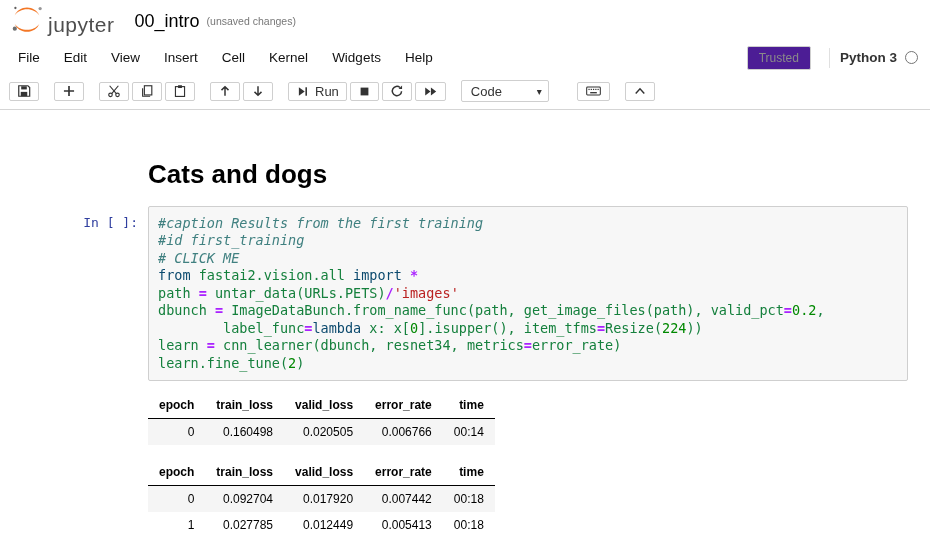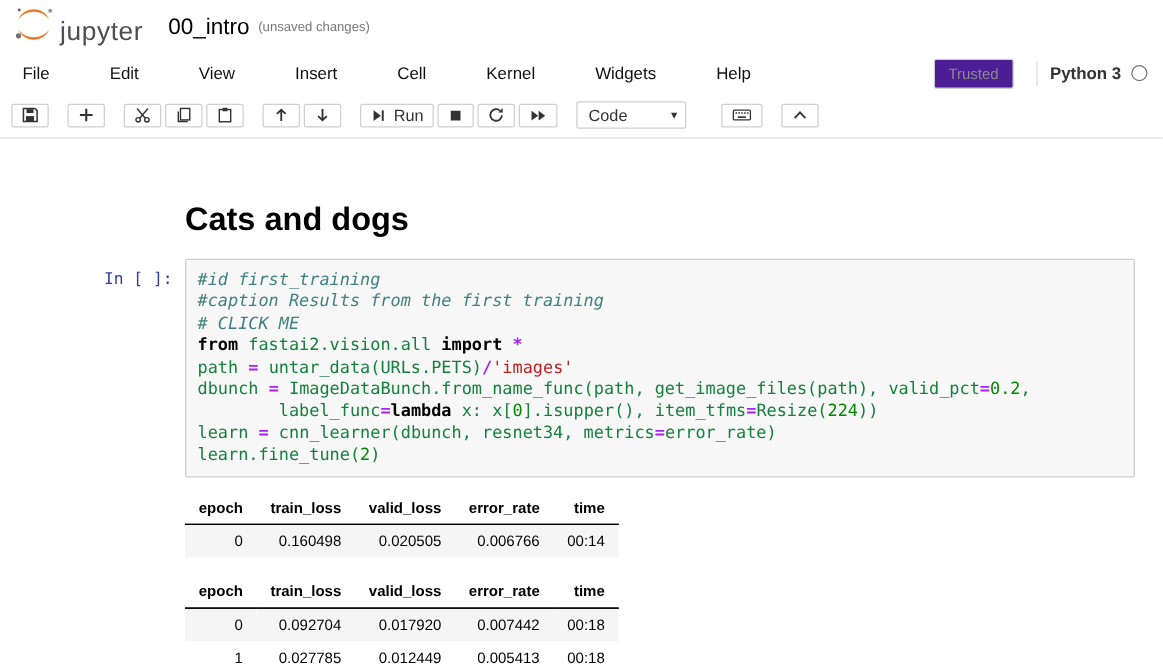--- a/index.html
+++ b/index.html
@@ -65,21 +65,21 @@
   .input-box {
     flex:1; margin-right: 22px;
     border: 1px solid #cfcfcf; border-radius: 2px; background: #f7f7f7;
     padding: 8px 9px; cursor: text;
   }
   .code-line {
     font-family: "DejaVu Sans Mono", "Liberation Mono", monospace;
     font-size: 13.5px; line-height: 17.5px; white-space: pre; color:#000;
   }
   .tok-com { color:#408080; font-style: italic; }
-  .tok-kw  { color:#000000; font-weight: bold; }
+  .tok-kw  { color:#0c4a6e; font-weight: normal; }
   .tok-str { color:#BA2121; }
   .tok-num { color:#008800; }
   .tok-op  { color:#AA22FF; font-weight: bold; }
   .tok-p   { color:#15803d; }
 
   #md-cell { margin-bottom: 16px; }
   #md-heading { font-size: 26px; font-weight: bold; margin:0; line-height: 1.15; }
 
   #cell-outputs { margin-left: 148px; margin-top: 12px; }
   table.dataframe { border-collapse: collapse; font-size: 12px; margin-bottom: 15px; }
@@ -104,21 +104,21 @@
         <circle cx="7" cy="3.8" r="1.5" fill="#615f5f"></circle>
       </svg>
     </span>
     <span id="logo-text">jupyter</span>
   </div>
   <span id="nb-title">00_intro</span>
   <span id="autosave">(unsaved changes)</span>
 </div>
 
 <div id="menubar">
-  <div id="menu-items" style="display:flex;gap:24px;">
+  <div id="menu-items" style="display:flex;">
       <div class="menu-item">File</div>
       <div class="menu-item">Edit</div>
       <div class="menu-item">View</div>
       <div class="menu-item">Insert</div>
       <div class="menu-item">Cell</div>
       <div class="menu-item">Kernel</div>
       <div class="menu-item">Widgets</div>
       <div class="menu-item">Help</div>
     </div>
   <div id="menubar-right">
@@ -263,22 +263,22 @@
   <div class="cell" id="md-cell">
     <div class="prompt"></div>
     <div style="flex:1; margin-right:22px;">
       <h1 id="md-heading">Cats and dogs</h1>
     </div>
   </div>
 
   <div class="cell">
     <div class="prompt">In [ ]:</div>
     <div class="input-box">
+        <div class="code-line"><span class="tok-com">#caption Results from the first training</span></div>
         <div class="code-line"><span class="tok-com">#id first_training</span></div>
-        <div class="code-line"><span class="tok-com">#caption Results from the first training</span></div>
         <div class="code-line"><span class="tok-com"># CLICK ME</span></div>
         <div class="code-line"><span class="tok-kw">from</span><span class="tok-p"> fastai2.vision.all </span><span class="tok-kw">import</span><span class="tok-p"> </span><span class="tok-op">*</span></div>
         <div class="code-line"><span class="tok-p">path </span><span class="tok-op">=</span><span class="tok-p"> untar_data(URLs.PETS)</span><span class="tok-op">/</span><span class="tok-str">'images'</span></div>
         <div class="code-line"><span class="tok-p">dbunch </span><span class="tok-op">=</span><span class="tok-p"> ImageDataBunch.from_name_func(path, get_image_files(path), valid_pct</span><span class="tok-op">=</span><span class="tok-num">0.2</span><span class="tok-p">,</span></div>
         <div class="code-line"><span class="tok-p">        label_func</span><span class="tok-op">=</span><span class="tok-kw">lambda</span><span class="tok-p"> x: x[</span><span class="tok-num">0</span><span class="tok-p">].isupper(), item_tfms</span><span class="tok-op">=</span><span class="tok-p">Resize(</span><span class="tok-num">224</span><span class="tok-p">))</span></div>
         <div class="code-line"><span class="tok-p">learn </span><span class="tok-op">=</span><span class="tok-p"> cnn_learner(dbunch, resnet34, metrics</span><span class="tok-op">=</span><span class="tok-p">error_rate)</span></div>
         <div class="code-line"><span class="tok-p">learn.fine_tune(</span><span class="tok-num">2</span><span class="tok-p">)</span></div>
       </div>
   </div>
 

